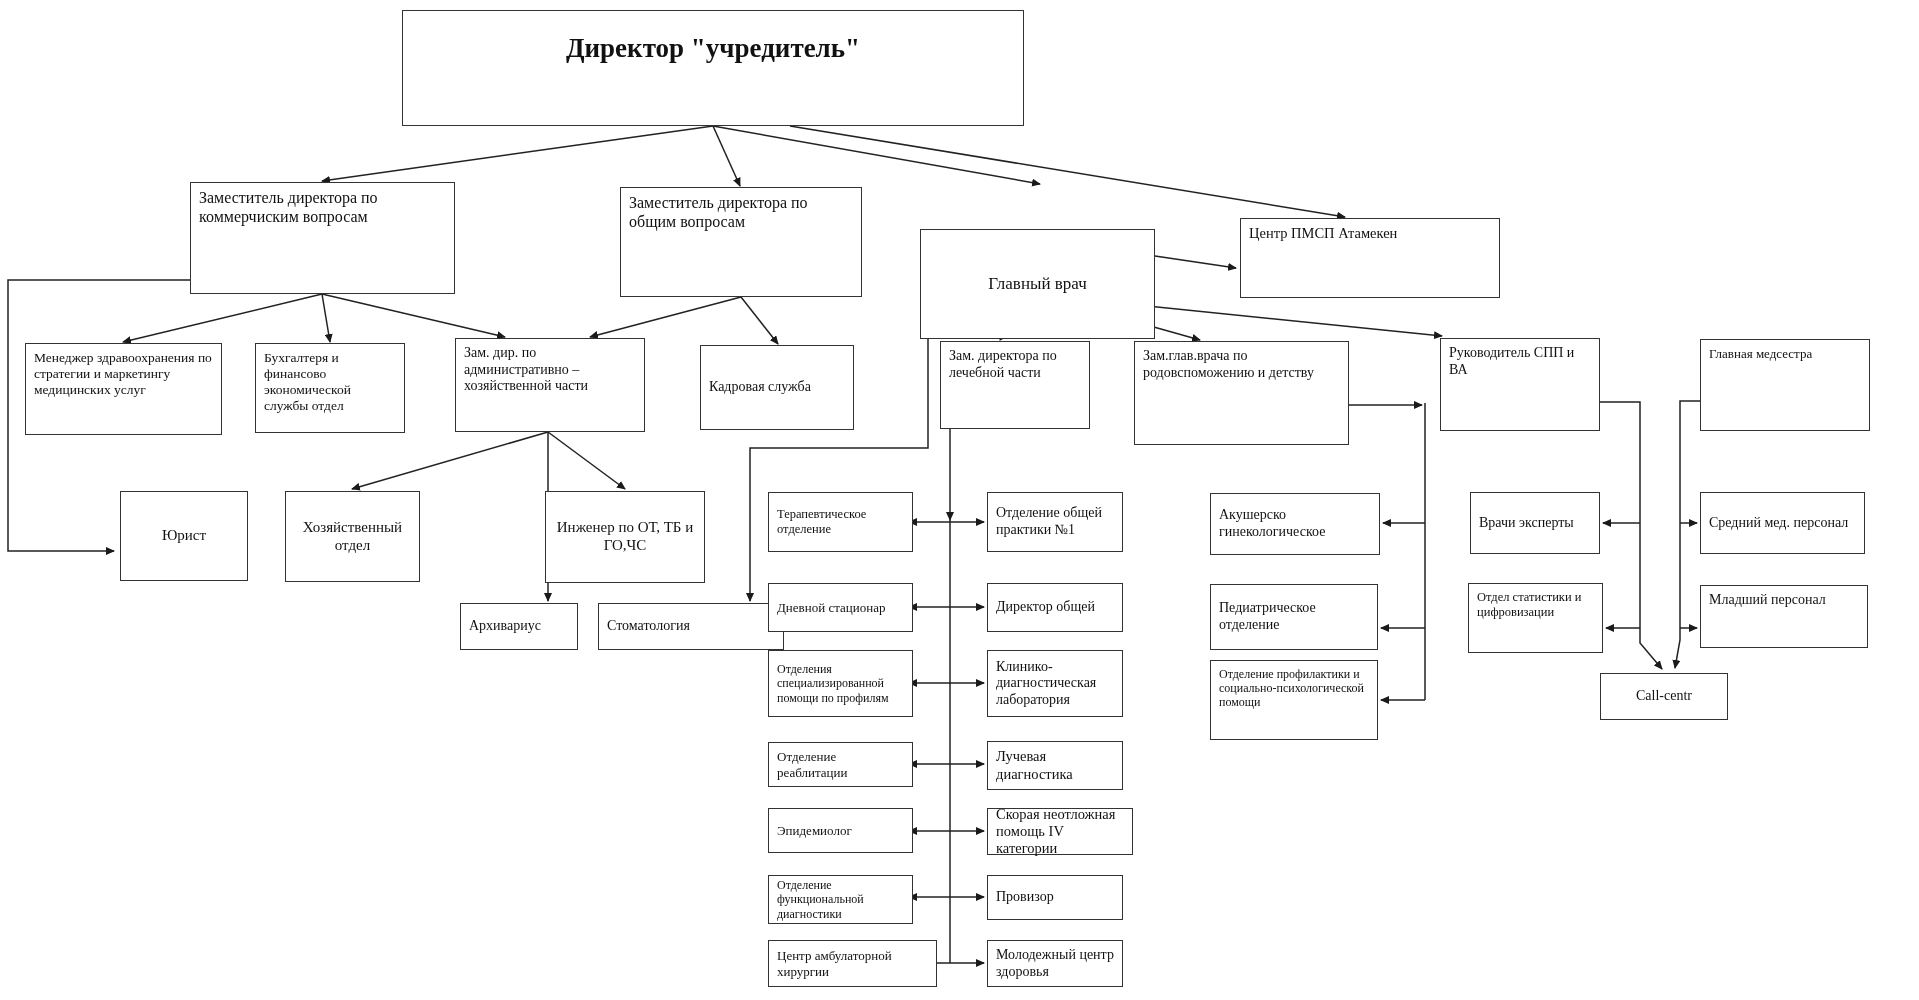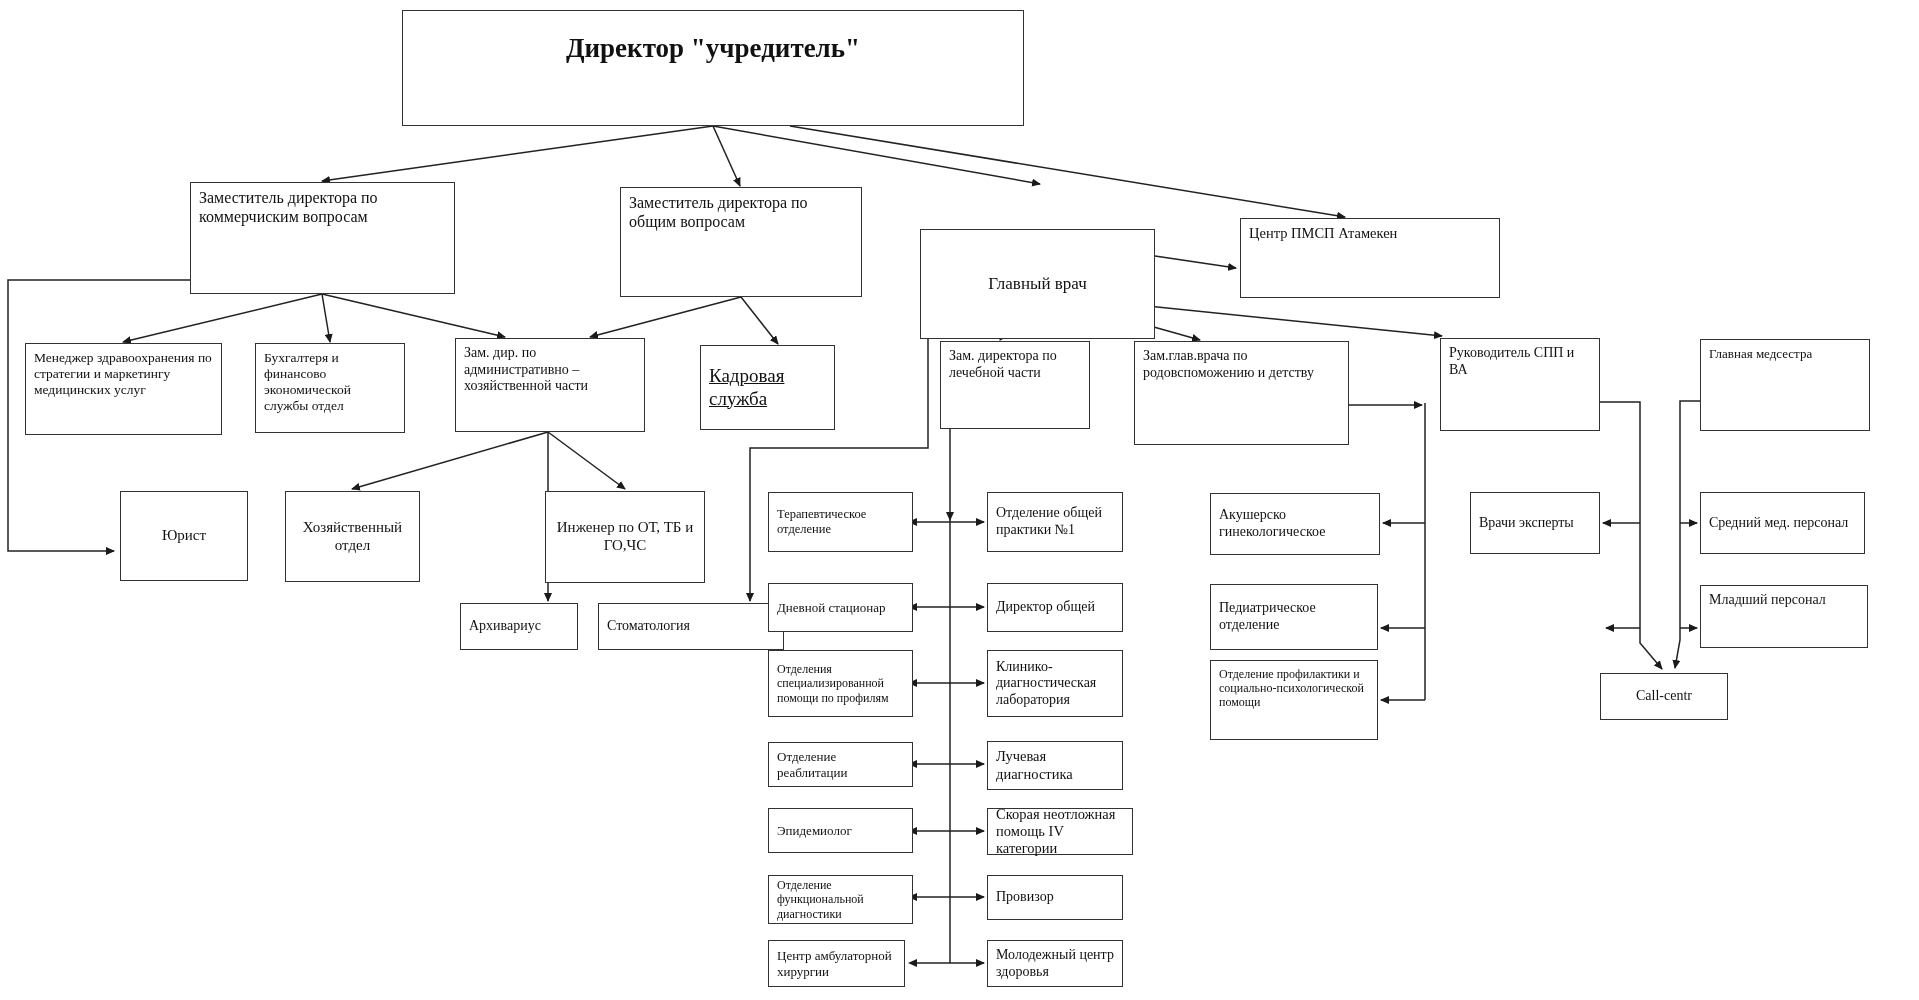--- a/index.html
+++ b/index.html
@@ -81,44 +81,45 @@
       <polyline points="1680,628 1697,628" marker-end="url(#arrowEnd)"></polyline>
     </svg>
 <div class="node title" style="left: 402px; top: 10px; width: 622px; height: 116px; font-size: 27px;">Директор "учредитель"</div>
     <div class="node top-left" style="left: 190px; top: 182px; width: 265px; height: 112px; font-size: 16px;">Заместитель  директора по коммерчиским вопросам</div>
     <div class="node top-left" style="left: 620px; top: 187px; width: 242px; height: 110px; font-size: 16px;">Заместитель директора по общим вопросам</div>
     <div class="node center" style="left: 920px; top: 185px; width: 235px; height: 110px; font-size: 17px; margin-top: 44px;">Главный врач</div>
     <div class="node top-left" style="left: 1240px; top: 218px; width: 260px; height: 80px; font-size: 14.5px;">Центр ПМСП Атамекен</div>
     <div class="node top-left" style="left: 25px; top: 343px; width: 197px; height: 92px; font-size: 13.5px;">Менеджер здравоохранения по стратегии и маркетингу медицинских услуг</div>
     <div class="node top-left" style="left: 255px; top: 343px; width: 150px; height: 90px; font-size: 13.5px;">Бухгалтеря и финансово экономической службы отдел</div>
     <div class="node top-left" style="left: 455px; top: 338px; width: 190px; height: 94px; font-size: 14px;">Зам. дир. по административно – хозяйственной части</div>
-    <div class="node v-center" style="left: 700px; top: 345px; width: 135px; height: 85px; font-size: 19px; text-decoration: underline;">Кадровая служба</div>
+    <div class="node v-center" style="left: 700px; top: 345px; width: 154px; height: 85px; font-size: 14px;">Кадровая служба</div>
     <div class="node top-left" style="left: 940px; top: 341px; width: 150px; height: 88px; font-size: 14px;">Зам. директора по лечебной части</div>
     <div class="node top-left" style="left: 1110px; top: 341px; width: 215px; height: 104px; font-size: 14px; margin-left: 24px;">Зам.глав.врача по родовспоможению и детству</div>
     <div class="node top-left" style="left: 1440px; top: 338px; width: 160px; height: 93px; font-size: 14px;">Руководитель СПП и ВА</div>
     <div class="node top-left" style="left: 1700px; top: 339px; width: 170px; height: 92px; font-size: 13px;">Главная медсестра</div>
     <div class="node center" style="left: 120px; top: 491px; width: 128px; height: 90px; font-size: 15px;">Юрист</div>
     <div class="node center" style="left: 285px; top: 491px; width: 135px; height: 91px; font-size: 15px;">Хозяйственный отдел</div>
     <div class="node center" style="left: 545px; top: 491px; width: 160px; height: 92px; font-size: 15px;">Инженер по ОТ, ТБ и ГО,ЧС</div>
     <div class="node v-center" style="left: 460px; top: 603px; width: 118px; height: 47px; font-size: 14px;">Архивариус</div>
     <div class="node v-center" style="left: 598px; top: 603px; width: 186px; height: 47px; font-size: 14px;">Стоматология</div>
     <div class="node v-center" style="left: 768px; top: 492px; width: 145px; height: 60px; font-size: 12.5px;">Терапевтическое отделение</div>
     <div class="node v-center" style="left: 768px; top: 583px; width: 145px; height: 49px; font-size: 13px;">Дневной стационар</div>
     <div class="node v-center" style="left: 768px; top: 650px; width: 145px; height: 67px; font-size: 12px;">Отделения специализированной помощи по профилям</div>
     <div class="node v-center" style="left: 768px; top: 742px; width: 145px; height: 45px; font-size: 13px;">Отделение реаблитации</div>
     <div class="node v-center" style="left: 768px; top: 808px; width: 145px; height: 45px; font-size: 13px;">Эпидемиолог</div>
     <div class="node v-center" style="left: 768px; top: 875px; width: 145px; height: 49px; font-size: 12px;">Отделение функциональной диагностики</div>
-    <div class="node v-center" style="left: 768px; top: 940px; width: 137px; height: 47px; font-size: 13px;">Центр амбулаторной хирургии</div>
+    <div class="node v-center" style="left: 768px; top: 940px; width: 169px; height: 47px; font-size: 13px;">Центр амбулаторной хирургии</div>
     <div class="node v-center" style="left: 987px; top: 492px; width: 136px; height: 60px; font-size: 14px;">Отделение общей практики №1</div>
     <div class="node v-center" style="left: 987px; top: 583px; width: 136px; height: 49px; font-size: 14px;">Директор общей</div>
     <div class="node v-center" style="left: 987px; top: 650px; width: 136px; height: 67px; font-size: 14px;">Клинико-диагностическая лаборатория</div>
     <div class="node v-center" style="left: 987px; top: 741px; width: 136px; height: 49px; font-size: 14.5px;">Лучевая диагностика</div>
     <div class="node v-center" style="left: 987px; top: 808px; width: 146px; height: 47px; font-size: 14.5px;">Скорая неотложная помощь IV категории</div>
     <div class="node v-center" style="left: 987px; top: 875px; width: 136px; height: 45px; font-size: 14px;">Провизор</div>
     <div class="node v-center" style="left: 987px; top: 940px; width: 136px; height: 47px; font-size: 14px;">Молодежный центр здоровья</div>
     <div class="node v-center" style="left: 1210px; top: 493px; width: 170px; height: 62px; font-size: 14px;">Акушерско гинекологическое</div>
     <div class="node v-center" style="left: 1210px; top: 584px; width: 168px; height: 66px; font-size: 14px;">Педиатрическое отделение</div>
     <div class="node top-left" style="left: 1210px; top: 660px; width: 168px; height: 80px; font-size: 12px;">Отделение профилактики и социально-психологической помощи</div>
     <div class="node v-center" style="left: 1470px; top: 492px; width: 130px; height: 62px; font-size: 14px;">Врачи эксперты</div>
+    <div class="node top-left" style="left: 1468px; top: 583px; width: 135px; height: 70px; font-size: 12.5px;">Отдел статистики и  цифровизации</div>
     <div class="node v-center" style="left: 1700px; top: 492px; width: 165px; height: 62px; font-size: 14px;">Средний мед. персонал</div>
     <div class="node top-left" style="left: 1700px; top: 585px; width: 168px; height: 63px; font-size: 14px;">Младший персонал</div>
     <div class="node center" style="left: 1600px; top: 673px; width: 128px; height: 47px; font-size: 14px;">Call-centr</div>
   </div>
 
 </body></html>

